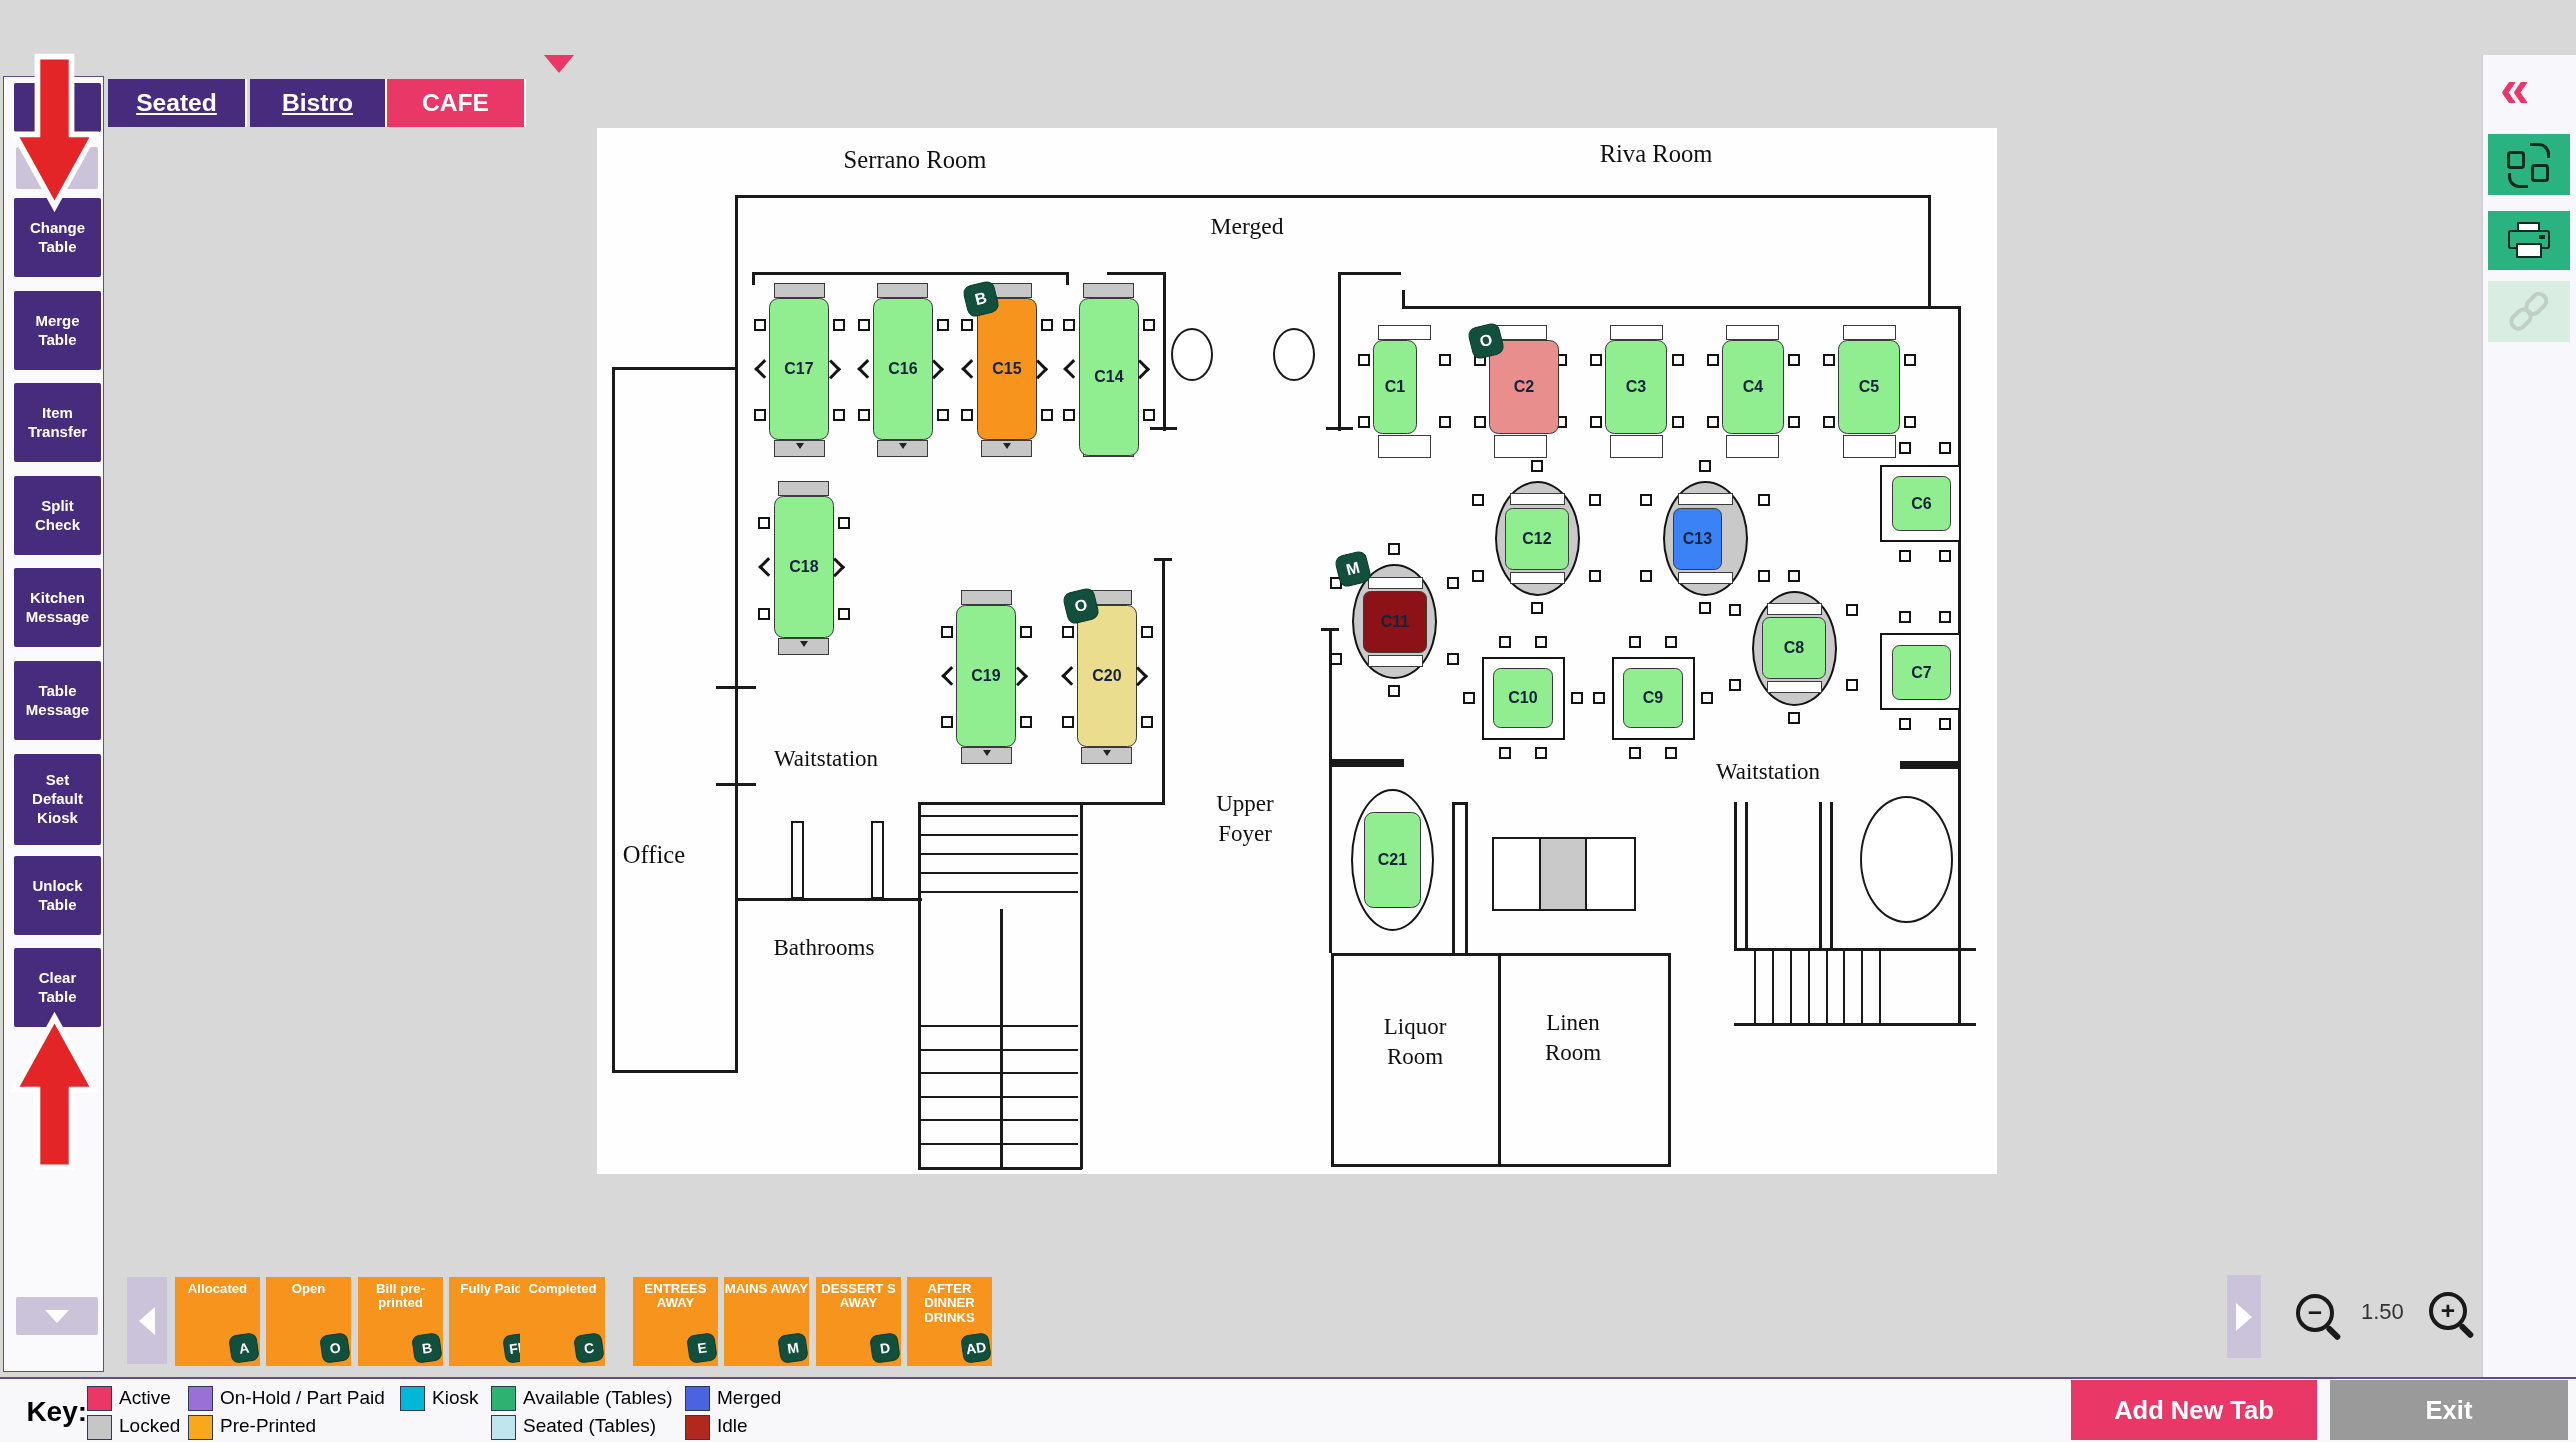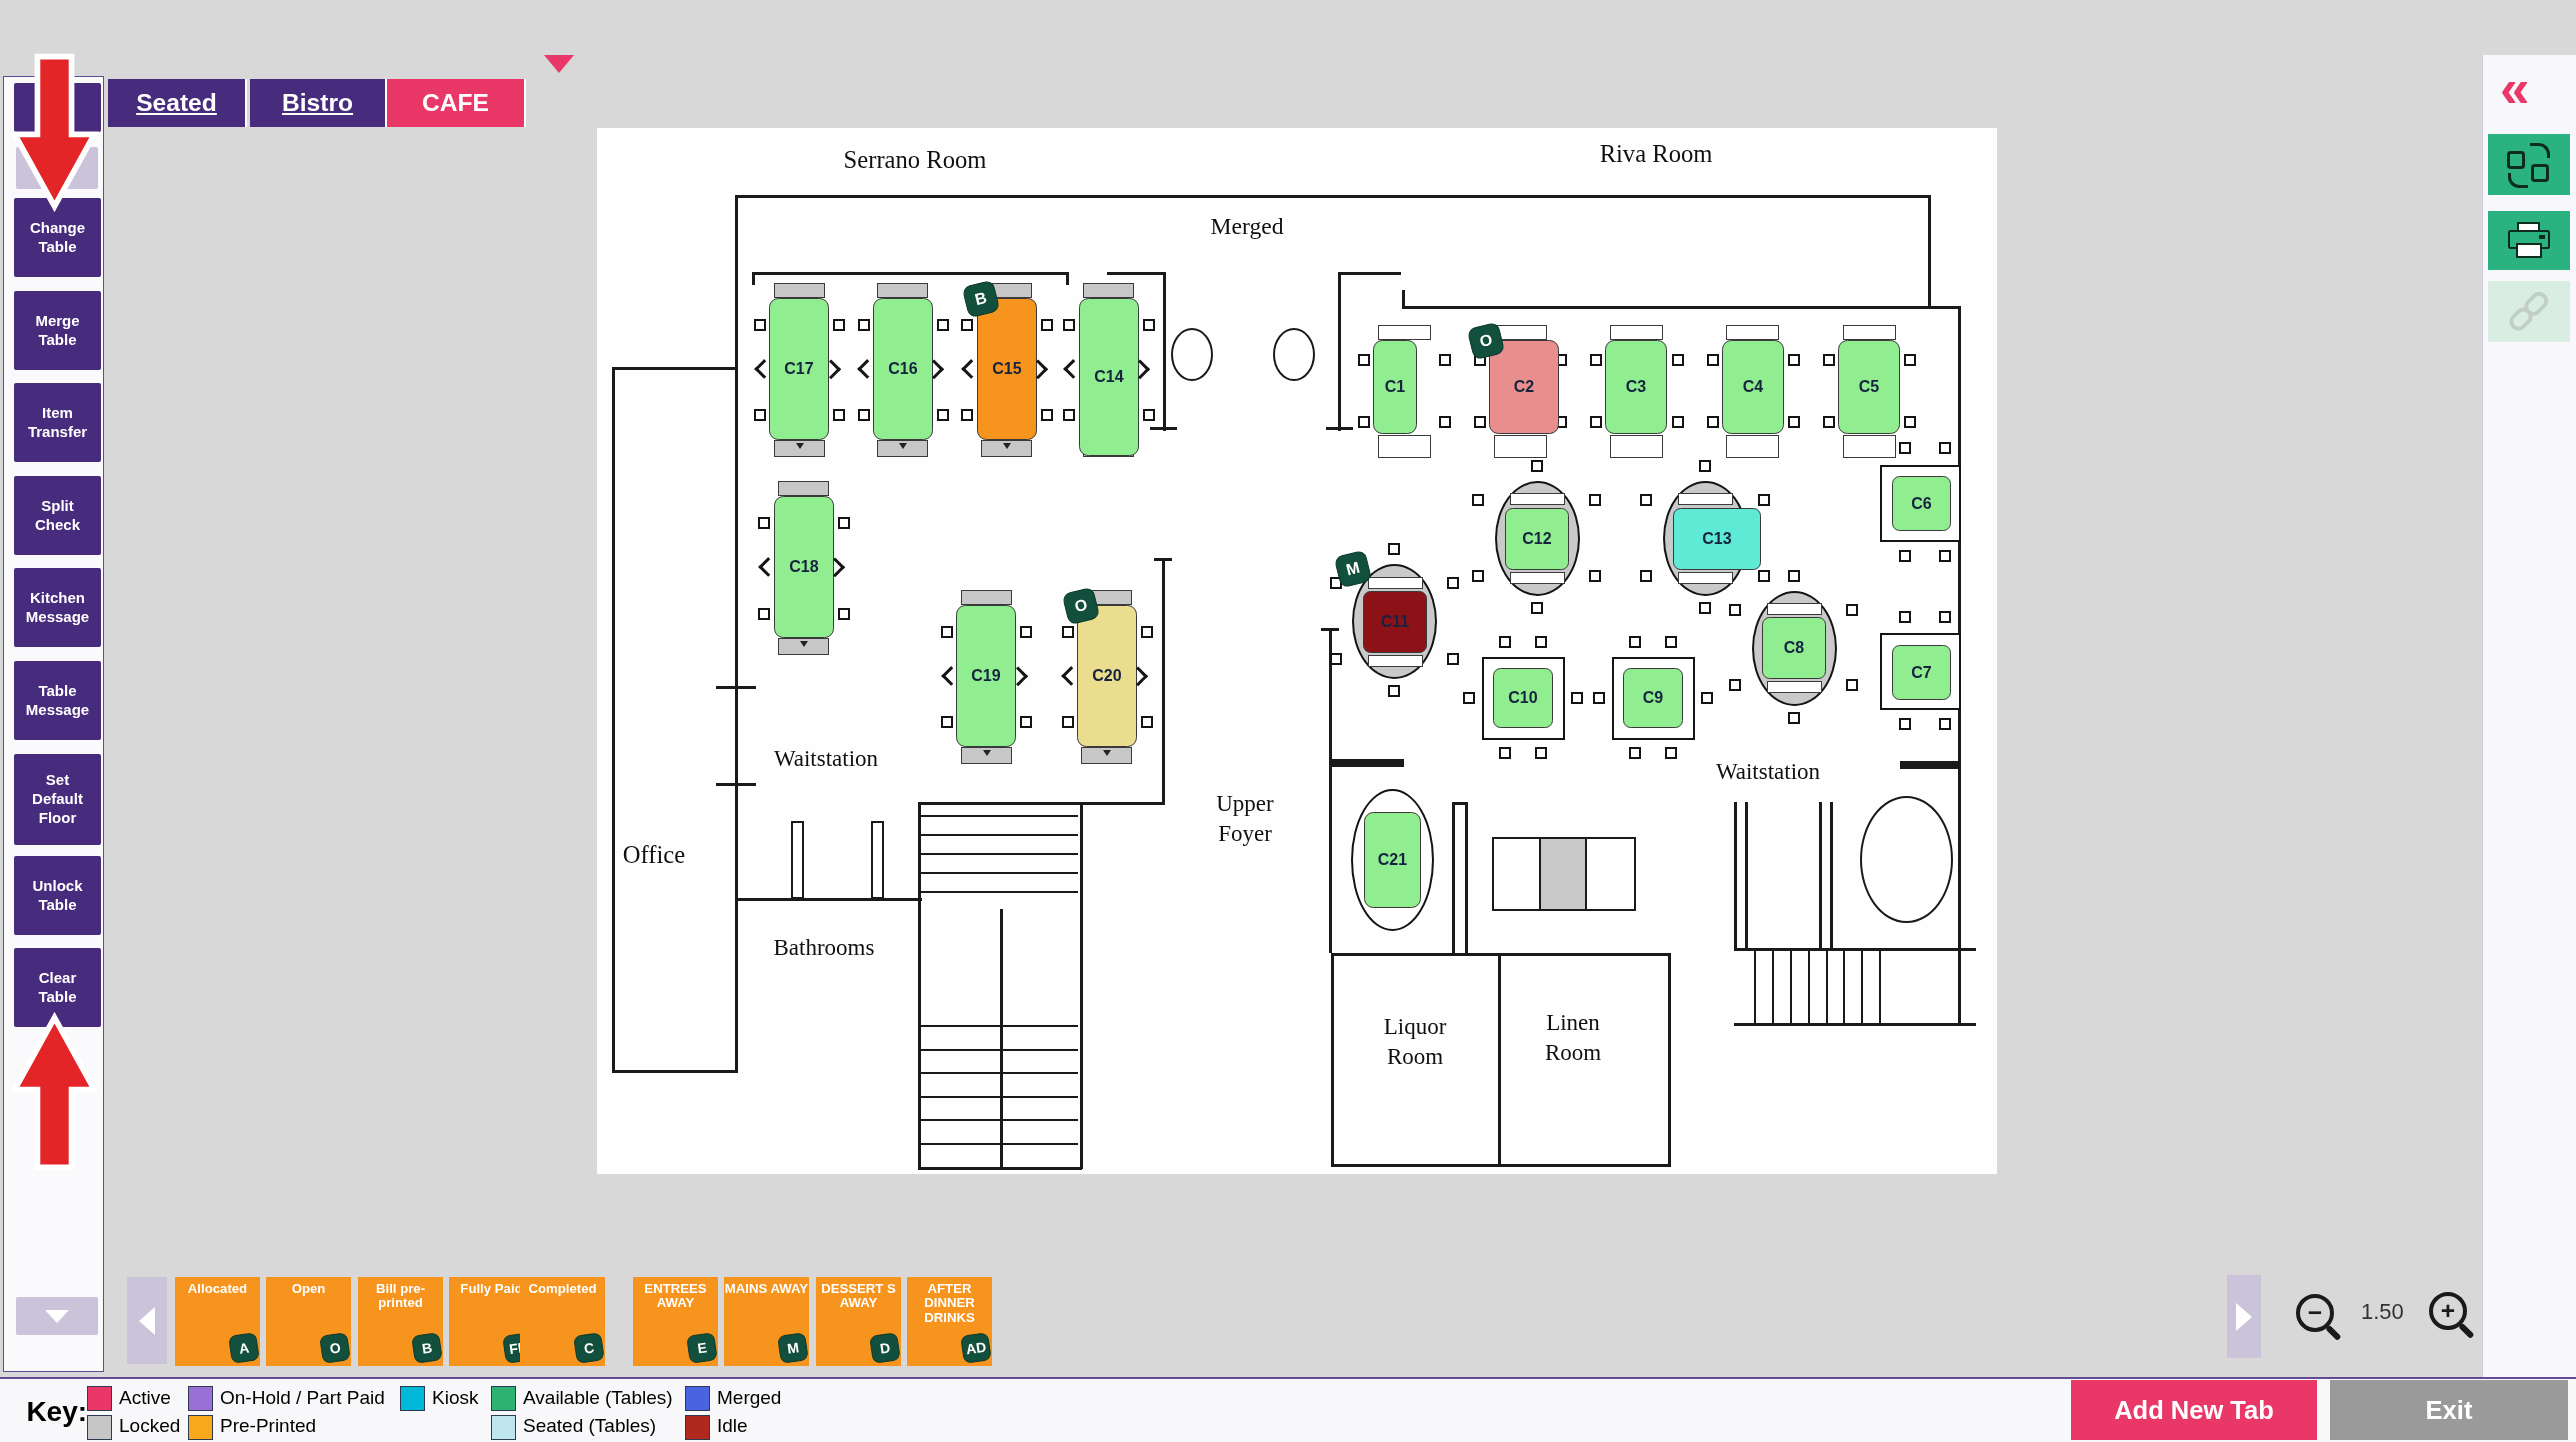--- a/index.html
+++ b/index.html
@@ -334,21 +334,21 @@
       <div class="tbl-body" style="left: 908px; top: 380px; width: 64px; height: 62px; background: rgb(144, 238, 144); border-radius: 7.6px;">C12</div>
       <div class="chair" style="left: 934px; top: 332px;"></div>
       <div class="chair" style="left: 875px; top: 366px;"></div>
       <div class="chair" style="left: 992px; top: 366px;"></div>
       <div class="chair" style="left: 875px; top: 442px;"></div>
       <div class="chair" style="left: 992px; top: 442px;"></div>
       <div class="chair" style="left: 934px; top: 474px;"></div>
       <div class="ellipse" style="left: 1066px; top: 353px; width: 85px; height: 115px;"></div>
       <div class="seat" style="left: 1081px; top: 365px; width: 55px; height: 12.3px; background: rgb(255, 255, 255);"></div>
       <div class="seat" style="left: 1081px; top: 444px; width: 55px; height: 12.3px; background: rgb(255, 255, 255);"></div>
-      <div class="tbl-body" style="left: 1076px; top: 380px; width: 88px; height: 62px; background: #5eead4; border-radius: 7.6px;">C13</div>
+      <div class="tbl-body" style="left: 1076px; top: 380px; width: 49px; height: 62px; background: #3b82f6; border-radius: 7.6px;">C13</div>
       <div class="chair" style="left: 1102px; top: 332px;"></div>
       <div class="chair" style="left: 1043px; top: 366px;"></div>
       <div class="chair" style="left: 1161px; top: 366px;"></div>
       <div class="chair" style="left: 1043px; top: 442px;"></div>
       <div class="chair" style="left: 1161px; top: 442px;"></div>
       <div class="chair" style="left: 1102px; top: 474px;"></div>
       <div class="ellipse" style="left: 1155px; top: 463px; width: 85px; height: 115px;"></div>
       <div class="seat" style="left: 1170px; top: 475px; width: 55px; height: 12.3px; background: rgb(255, 255, 255);"></div>
       <div class="seat" style="left: 1170px; top: 553px; width: 55px; height: 12.3px; background: rgb(255, 255, 255);"></div>
       <div class="tbl-body" style="left: 1165px; top: 489px; width: 64px; height: 62px; background: rgb(144, 238, 144); border-radius: 7.6px;">C8</div>
@@ -415,21 +415,21 @@
     <div class="side-btn" style="left: 14px; top: 383px; height: 79px;">Item
 Transfer</div>
     <div class="side-btn" style="left: 14px; top: 476px; height: 79px;">Split
 Check</div>
     <div class="side-btn" style="left: 14px; top: 568px; height: 79px;">Kitchen
 Message</div>
     <div class="side-btn" style="left: 14px; top: 661px; height: 79px;">Table
 Message</div>
     <div class="side-btn" style="left: 14px; top: 754px; height: 91px;">Set
 Default
-Floor</div>
+Kiosk</div>
     <div class="side-btn" style="left: 14px; top: 856px; height: 79px;">Unlock
 Table</div>
     <div class="side-btn" style="left: 14px; top: 948px; height: 79px;">Clear
 Table</div>
     <div class="side-btn lav" style="left: 16px; top: 1297px; width: 82px; height: 38px;"><div class="scroll-tri"></div></div>
     <svg width="91" height="161" viewBox="0 0 96 170" class="red-arrow" style="top: 51px;">
       <path d="M30 6 H66 V88 H90 L48 164 6 88 H30 Z" fill="#E42528" stroke="#fff" stroke-width="6"></path>
     </svg>
     <svg width="91" height="161" viewBox="0 0 96 170" class="red-arrow" style="top: 1012px;">
       <path d="M48 6 L90 82 H66 V164 H30 V82 H6 Z" fill="#E42528" stroke="#fff" stroke-width="6"></path>

